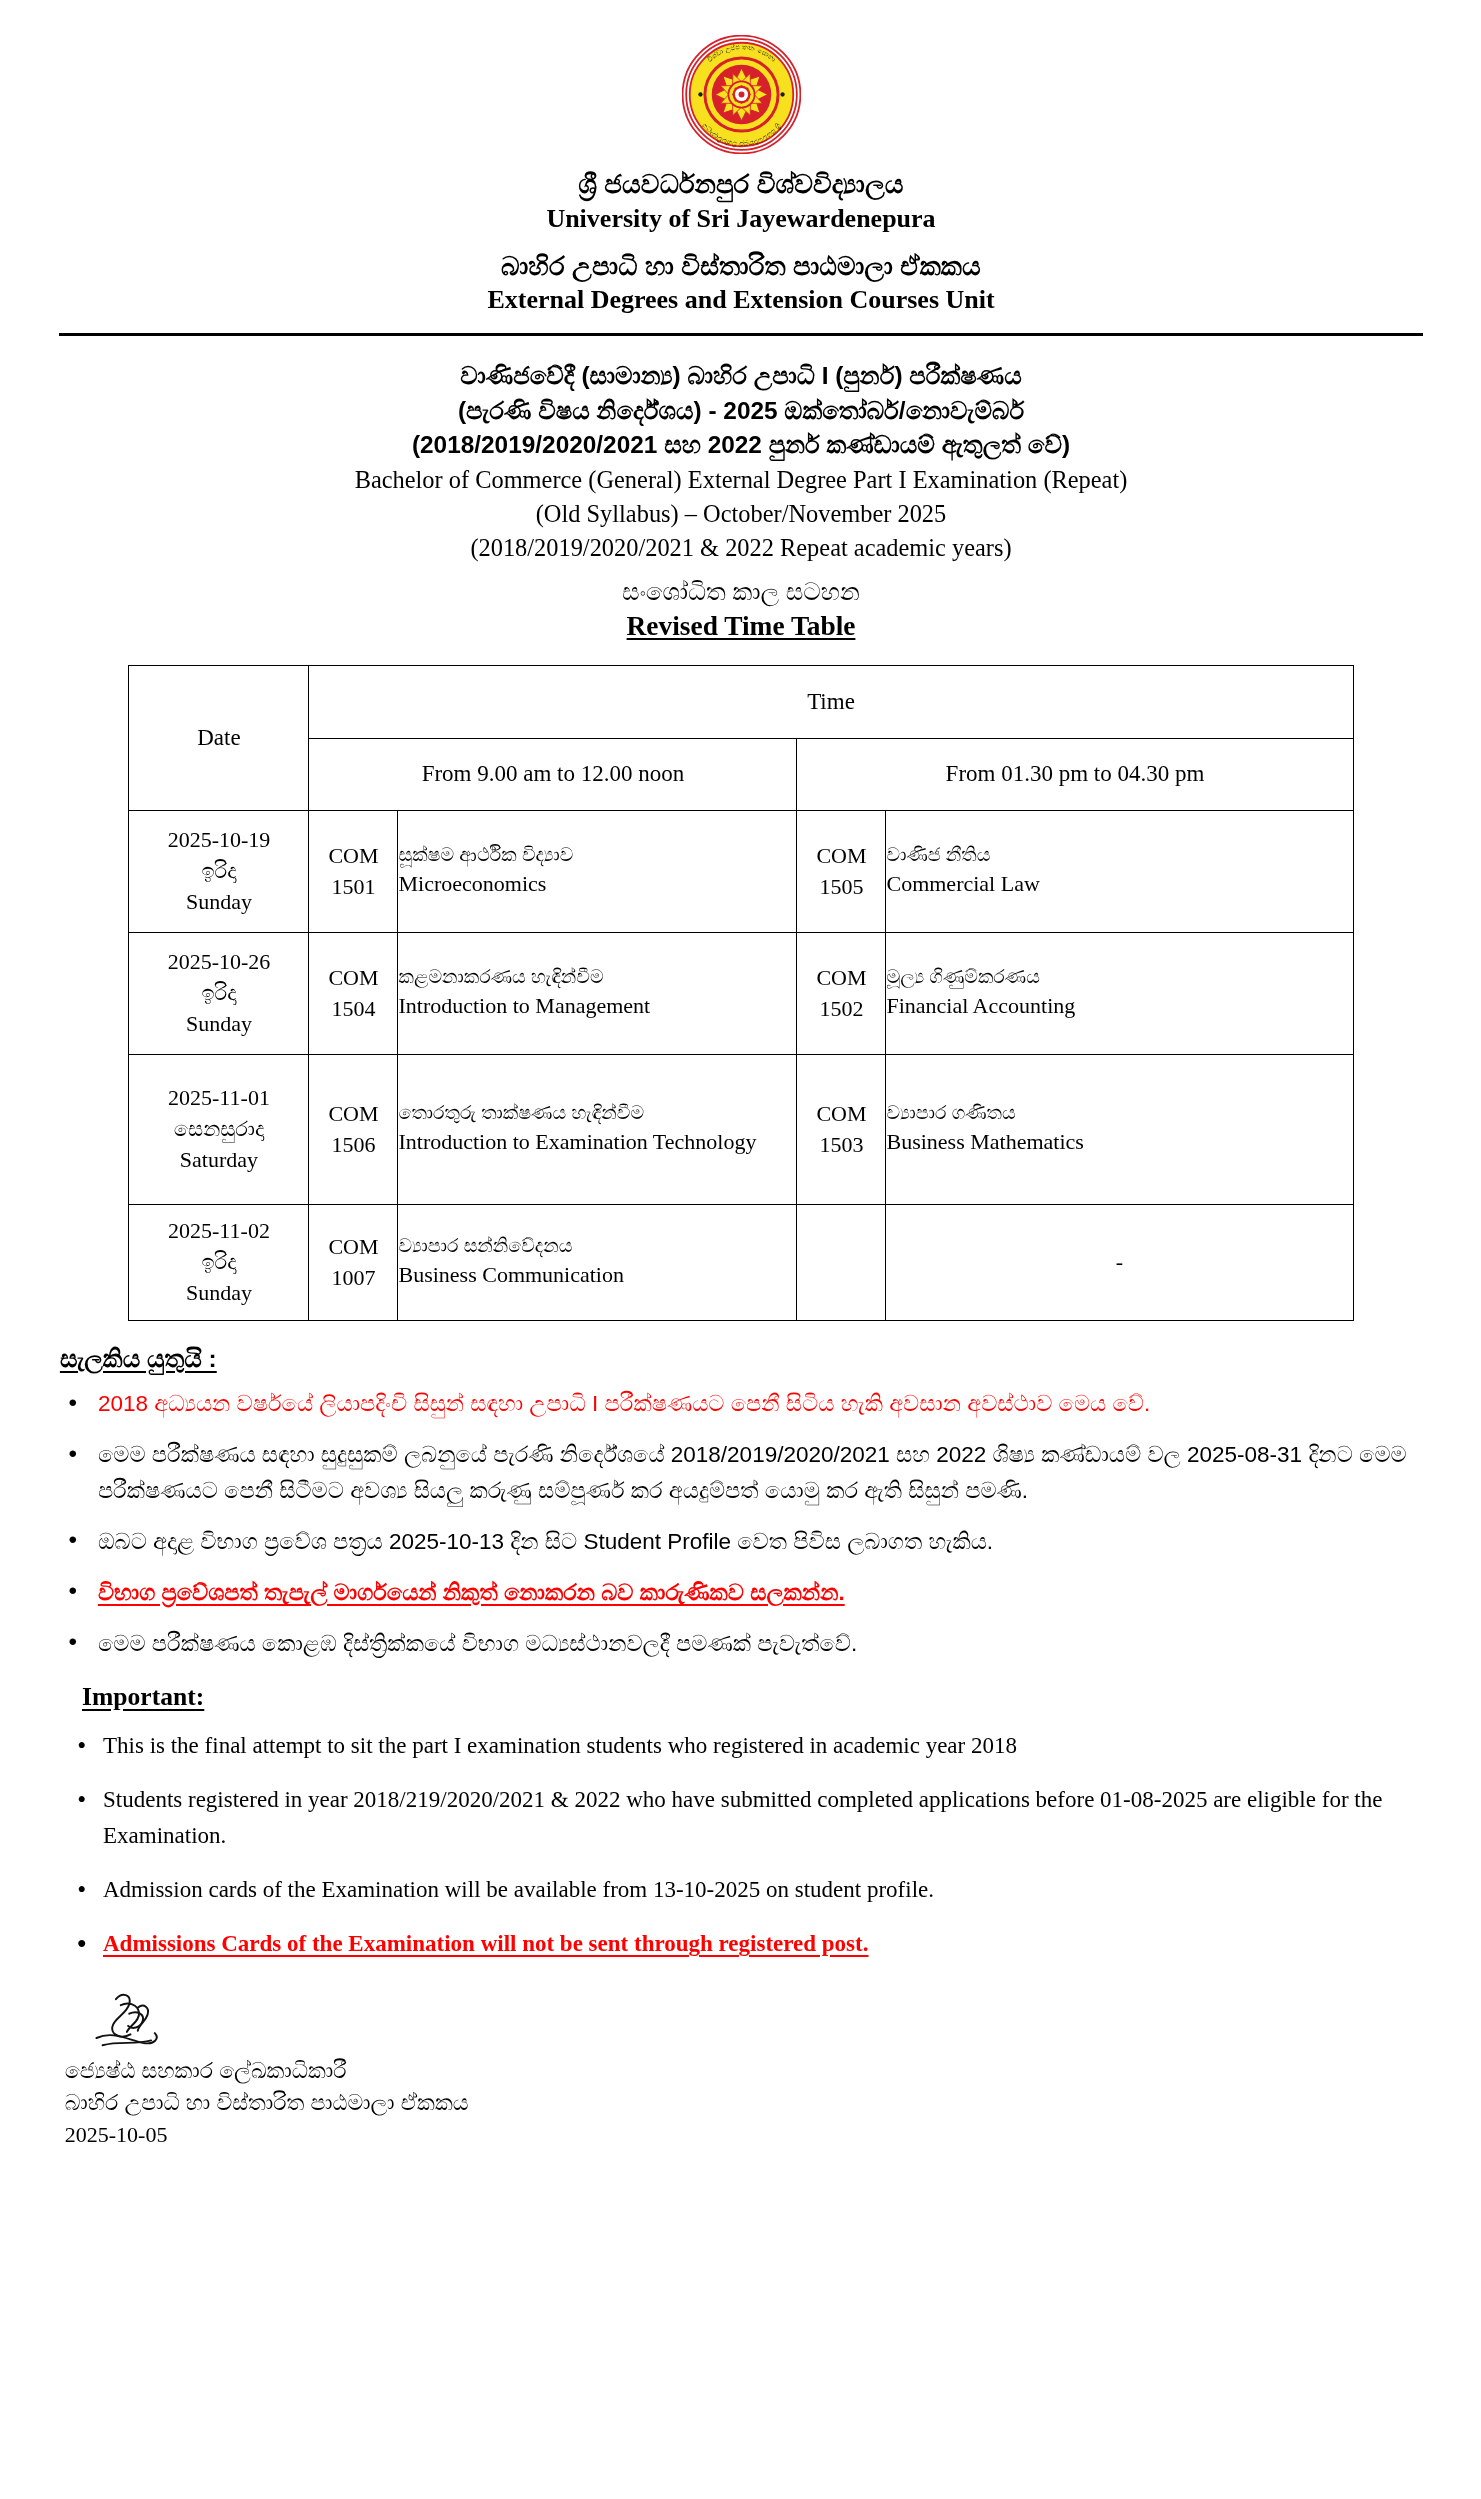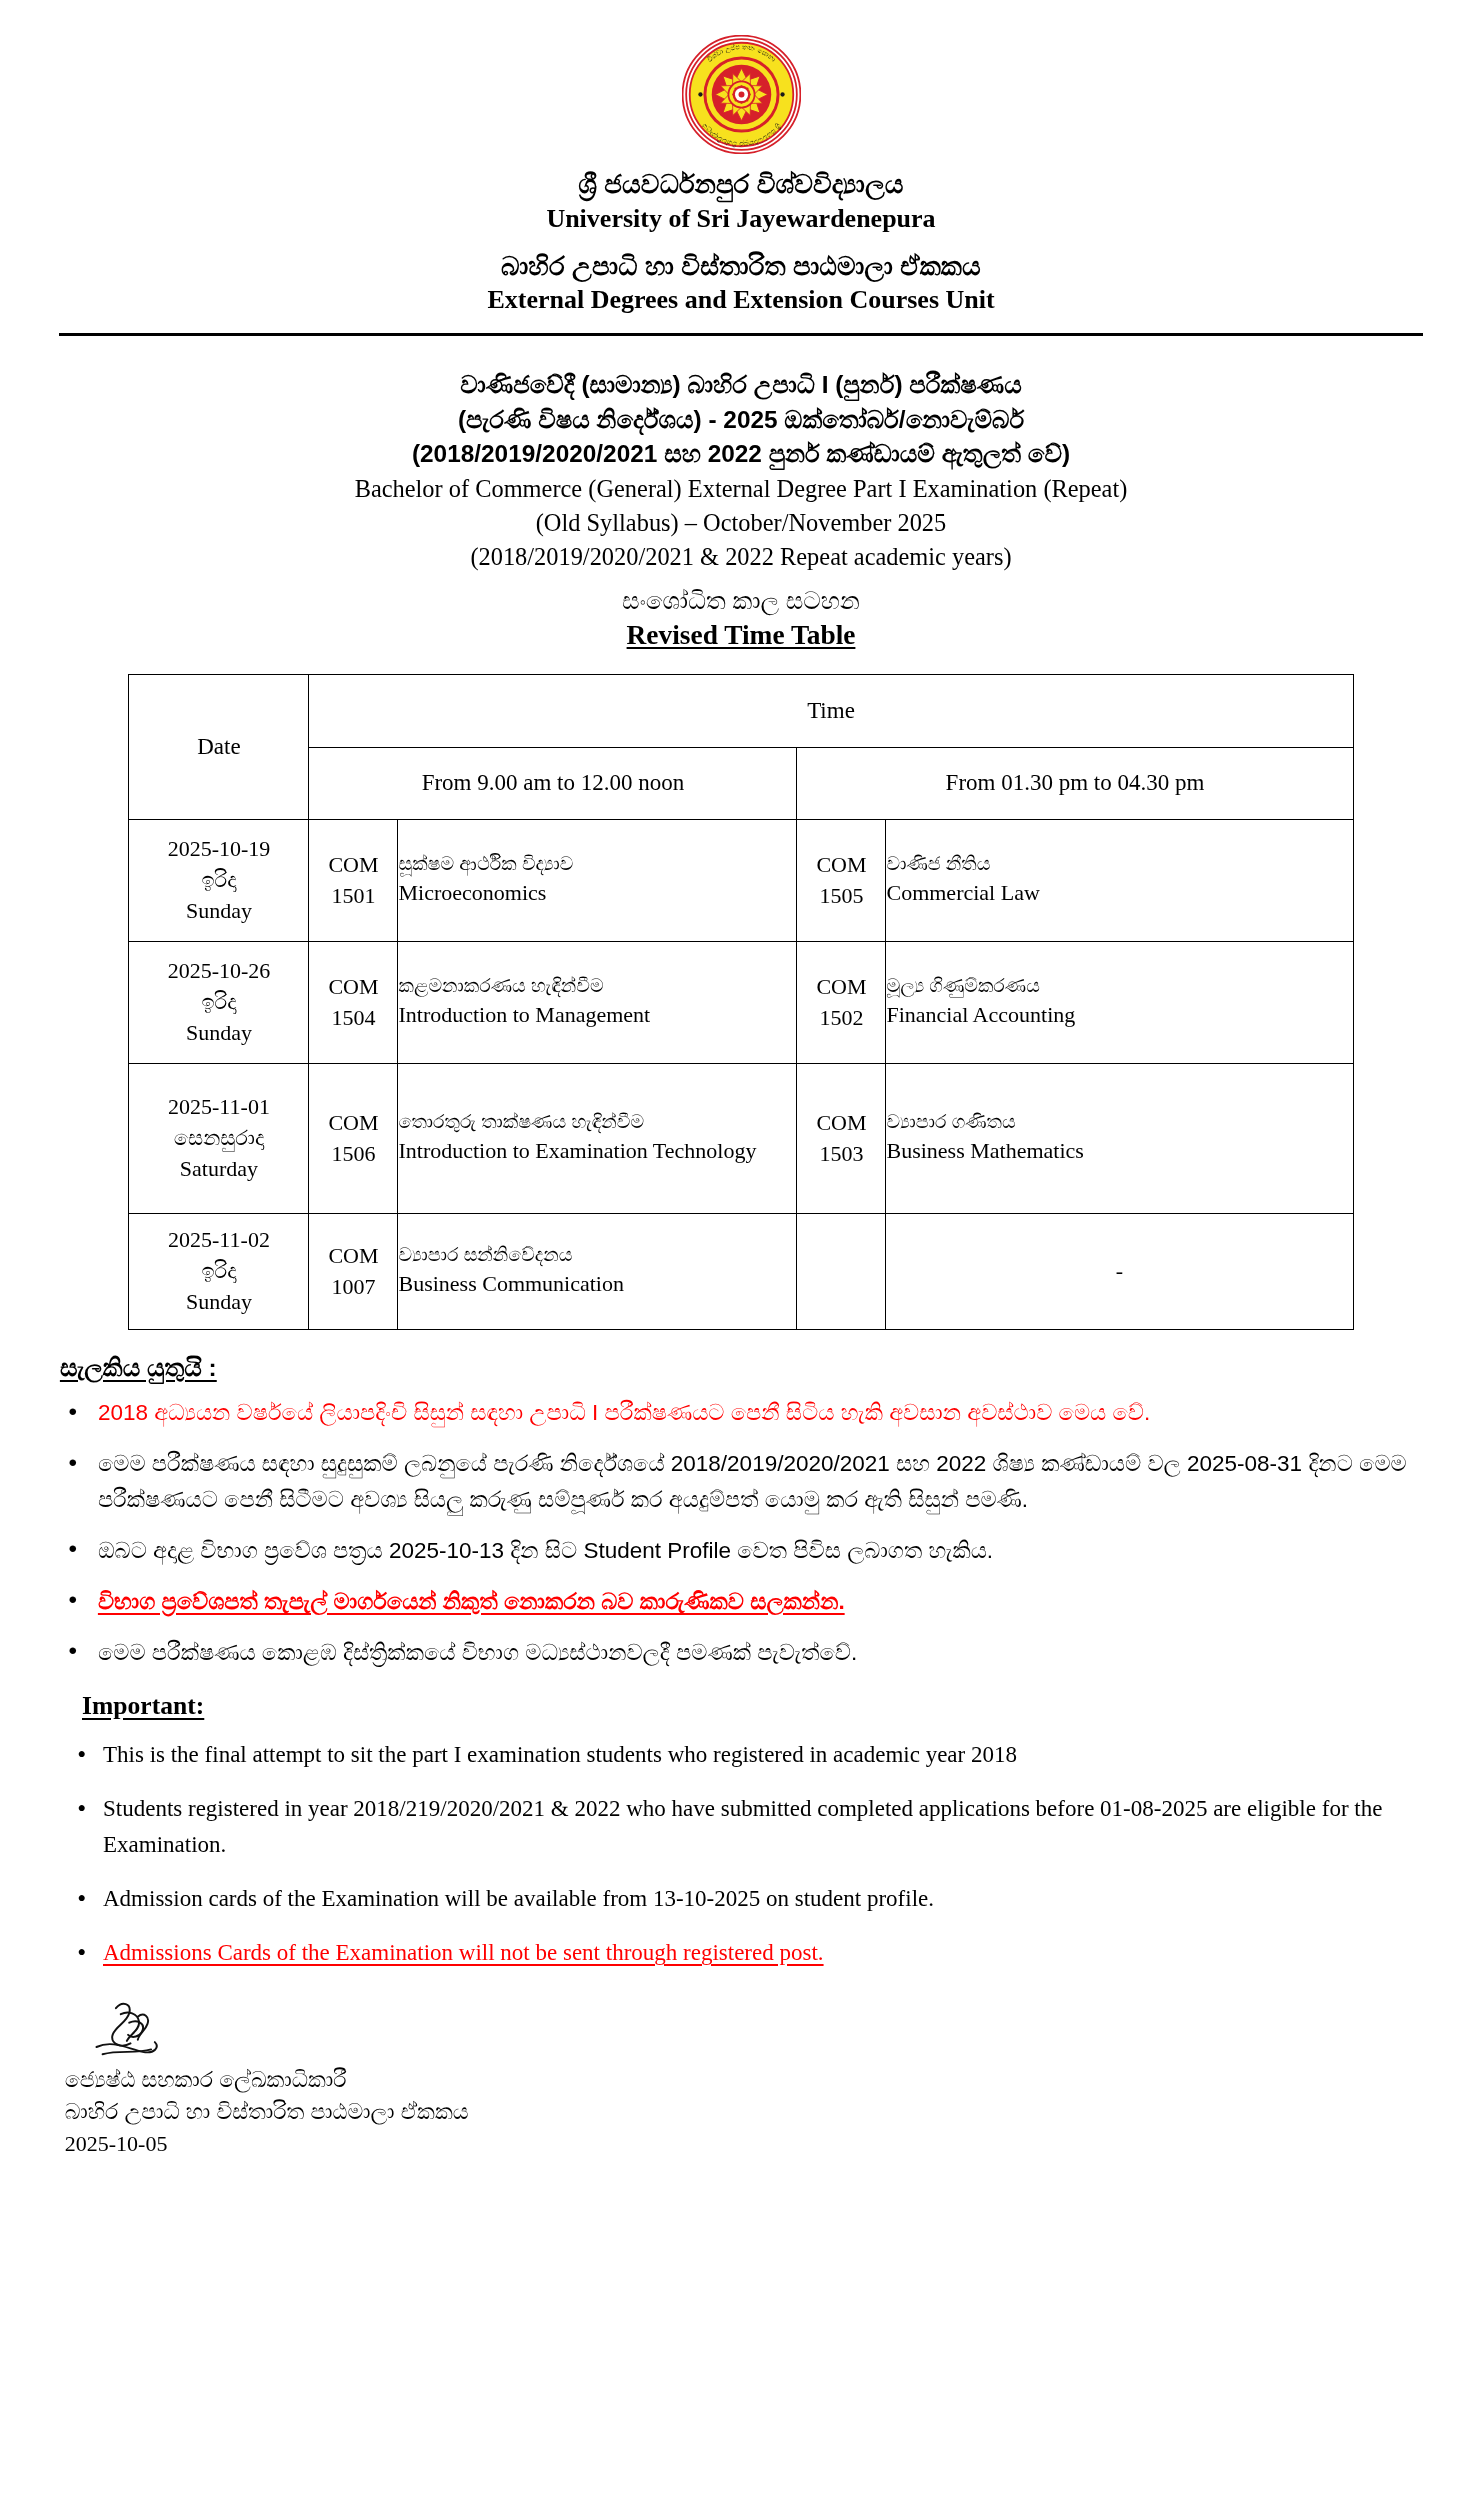--- a/index.html
+++ b/index.html
@@ -58,21 +58,21 @@
 
   .rule {
     border: 0;
     border-top: 3px solid #000;
     margin: 16px 3.7px 0 3.7px;
   }
 
   
   .title-block {
     text-align: center;
-    margin-top: 32px;
+    margin-top: 23px;
   }
   .title-si {
     font-size: 24.4px;
     font-weight: 700;
     line-height: 1.42;
     font-family: "Liberation Sans", "DejaVu Sans", sans-serif;
   }
   .title-en {
     font-size: 24.4px;
     font-weight: 400;
@@ -240,21 +240,21 @@
   ul.bullets-en > li::before {
     content: "\2022";
     position: absolute;
     left: 12.2px;
     top: -1.8px;
     font-size: 25.6px;
     color: #000;
   }
   li.en-red {
     color: #ff0000;
-    font-weight: 400;
+    font-weight: 700;
   }
   li.en-red .u {
     text-decoration: underline;
     text-underline-offset: 4.3px;
   }
   li.en-red::before { color: #000; }
 
   
   .sign-block {
     margin-top: 24.4px;

